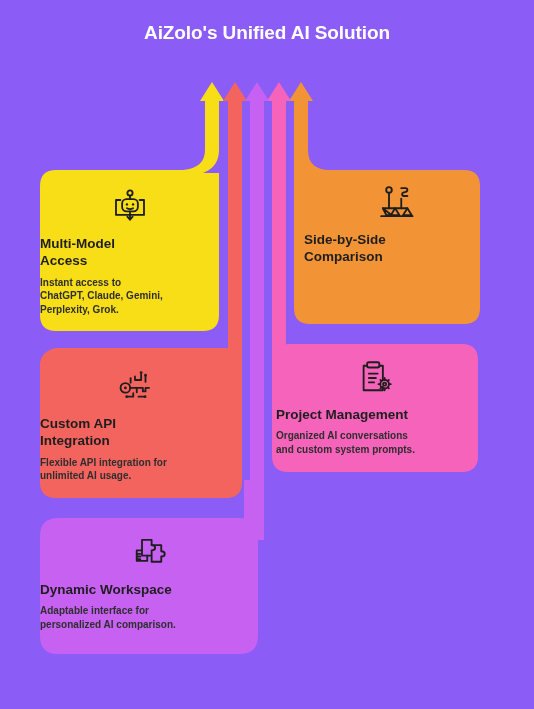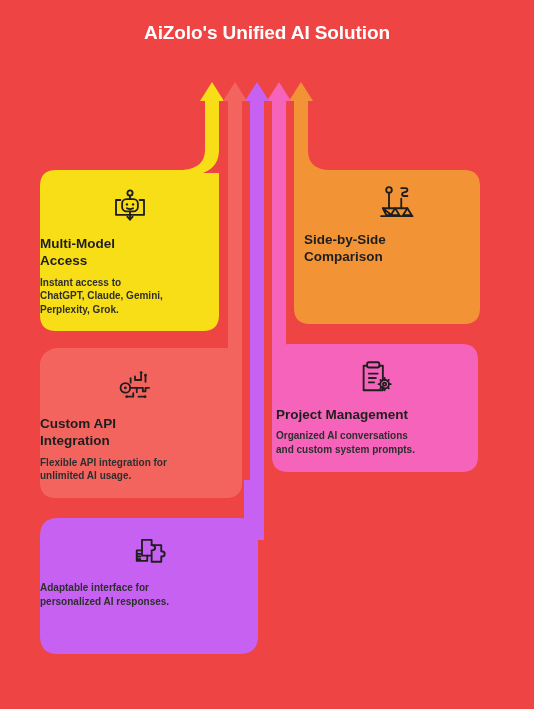--- a/index.html
+++ b/index.html
@@ -6,21 +6,21 @@
   * { margin:0; padding:0; box-sizing:border-box; }
   html, body {
     width:534px; height:709px;
     background:#2B2B2B;
     font-family:"Liberation Sans", sans-serif;
     overflow:hidden;
   }
   #stage {
     position:relative;
     width:534px; height:709px;
-    background:#ef4444;
+    background:#8b5cf6;
   }
   
   #title {
     position:absolute;
     left:0; top:22px;
     width:534px;
     text-align:center;
     color:#FFFFFF;
     font-size:19px;
     font-weight:bold;
@@ -228,17 +228,18 @@
 
   <div class="card-content" style="left:40px; top:532px; width:218px;">
     <svg class="card-icon" viewBox="0 0 48 48" fill="none" stroke="#1E1E1E" stroke-width="2.1" stroke-linecap="round" stroke-linejoin="round">
       <path d="M16 9 L27 9 L27 15 Q31 15 31 18 Q31 21 27 21 L27 27 L16 27 Z"></path>
       <path d="M27 15 L38 15 L38 22 Q42 22 42 25 Q42 28 38 28 L38 34 L27 34 L27 28"></path>
       <path d="M16 21 L10 21 L10 33 L22 33 L22 27"></path>
       <line x1="10" y1="25" x2="14" y2="25"></line>
       <line x1="10" y1="28" x2="14" y2="28"></line>
       <line x1="10" y1="31" x2="14" y2="31"></line>
     </svg>
+    <div class="card-title">Dynamic Workspace</div>
     <div class="card-desc">Adaptable interface for
-personalized AI responses.</div>
+personalized AI comparison.</div>
   </div>
 
 </div>
 
 </body></html>

